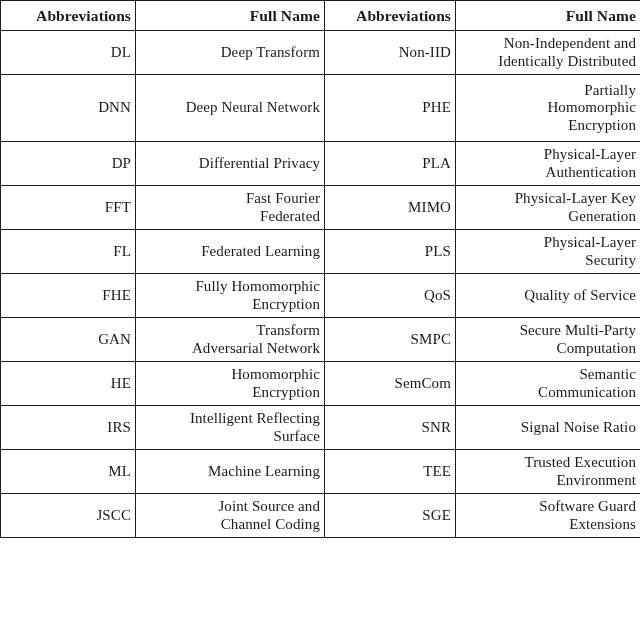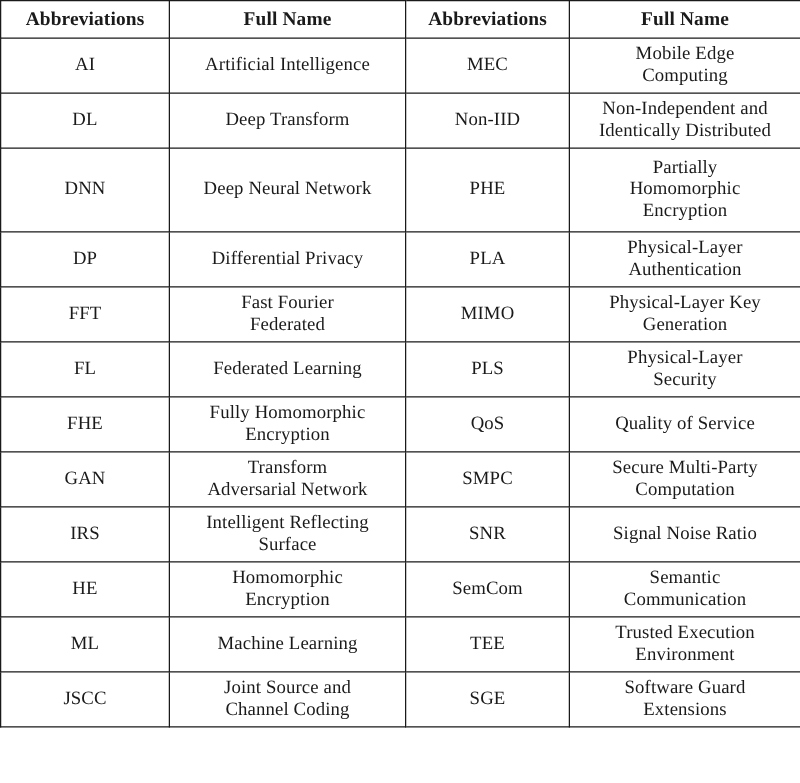--- a/index.html
+++ b/index.html
@@ -27,21 +27,21 @@
     background: #ffffff;
   }
   table.abbrev-table col.c1 { width: 135px; }
   table.abbrev-table col.c2 { width: 189px; }
   table.abbrev-table col.c3 { width: 131px; }
   table.abbrev-table col.c4 { width: 185px; }
 
   table.abbrev-table th,
   table.abbrev-table td {
     border: 1px solid #1a1a1a;
-    text-align: center;
+    text-align: right;
     vertical-align: middle;
     padding: 2px 4px;
     line-height: 1.16;
     font-size: 15px;
     letter-spacing: 0.1px;
     word-wrap: break-word;
     background: #ffffff;
   }
   table.abbrev-table thead th {
     font-weight: bold;
@@ -73,35 +73,20 @@
       <tr>
         <th>Abbreviations</th>
         <th>Full Name</th>
         <th>Abbreviations</th>
         <th>Full Name</th>
       </tr>
     </thead>
     <tbody id="table-body">
         <tr>
           <td>
-            <span class="cellline">AI</span>
-          </td>
-          <td>
-            <span class="cellline">Artificial Intelligence</span>
-          </td>
-          <td>
-            <span class="cellline">MEC</span>
-          </td>
-          <td>
-            <span class="cellline">Mobile Edge</span>
-            <span class="cellline">Computing</span>
-          </td>
-        </tr>
-        <tr>
-          <td>
             <span class="cellline">DL</span>
           </td>
           <td>
             <span class="cellline">Deep Transform</span>
           </td>
           <td>
             <span class="cellline">Non-IID</span>
           </td>
           <td>
             <span class="cellline">Non-Independent and</span>
@@ -196,47 +181,47 @@
           <td>
             <span class="cellline">SMPC</span>
           </td>
           <td>
             <span class="cellline">Secure Multi-Party</span>
             <span class="cellline">Computation</span>
           </td>
         </tr>
         <tr>
           <td>
+            <span class="cellline">HE</span>
+          </td>
+          <td>
+            <span class="cellline">Homomorphic</span>
+            <span class="cellline">Encryption</span>
+          </td>
+          <td>
+            <span class="cellline">SemCom</span>
+          </td>
+          <td>
+            <span class="cellline">Semantic</span>
+            <span class="cellline">Communication</span>
+          </td>
+        </tr>
+        <tr>
+          <td>
             <span class="cellline">IRS</span>
           </td>
           <td>
             <span class="cellline">Intelligent Reflecting</span>
             <span class="cellline">Surface</span>
           </td>
           <td>
             <span class="cellline">SNR</span>
           </td>
           <td>
             <span class="cellline">Signal Noise Ratio</span>
-          </td>
-        </tr>
-        <tr>
-          <td>
-            <span class="cellline">HE</span>
-          </td>
-          <td>
-            <span class="cellline">Homomorphic</span>
-            <span class="cellline">Encryption</span>
-          </td>
-          <td>
-            <span class="cellline">SemCom</span>
-          </td>
-          <td>
-            <span class="cellline">Semantic</span>
-            <span class="cellline">Communication</span>
           </td>
         </tr>
         <tr>
           <td>
             <span class="cellline">ML</span>
           </td>
           <td>
             <span class="cellline">Machine Learning</span>
           </td>
           <td>

